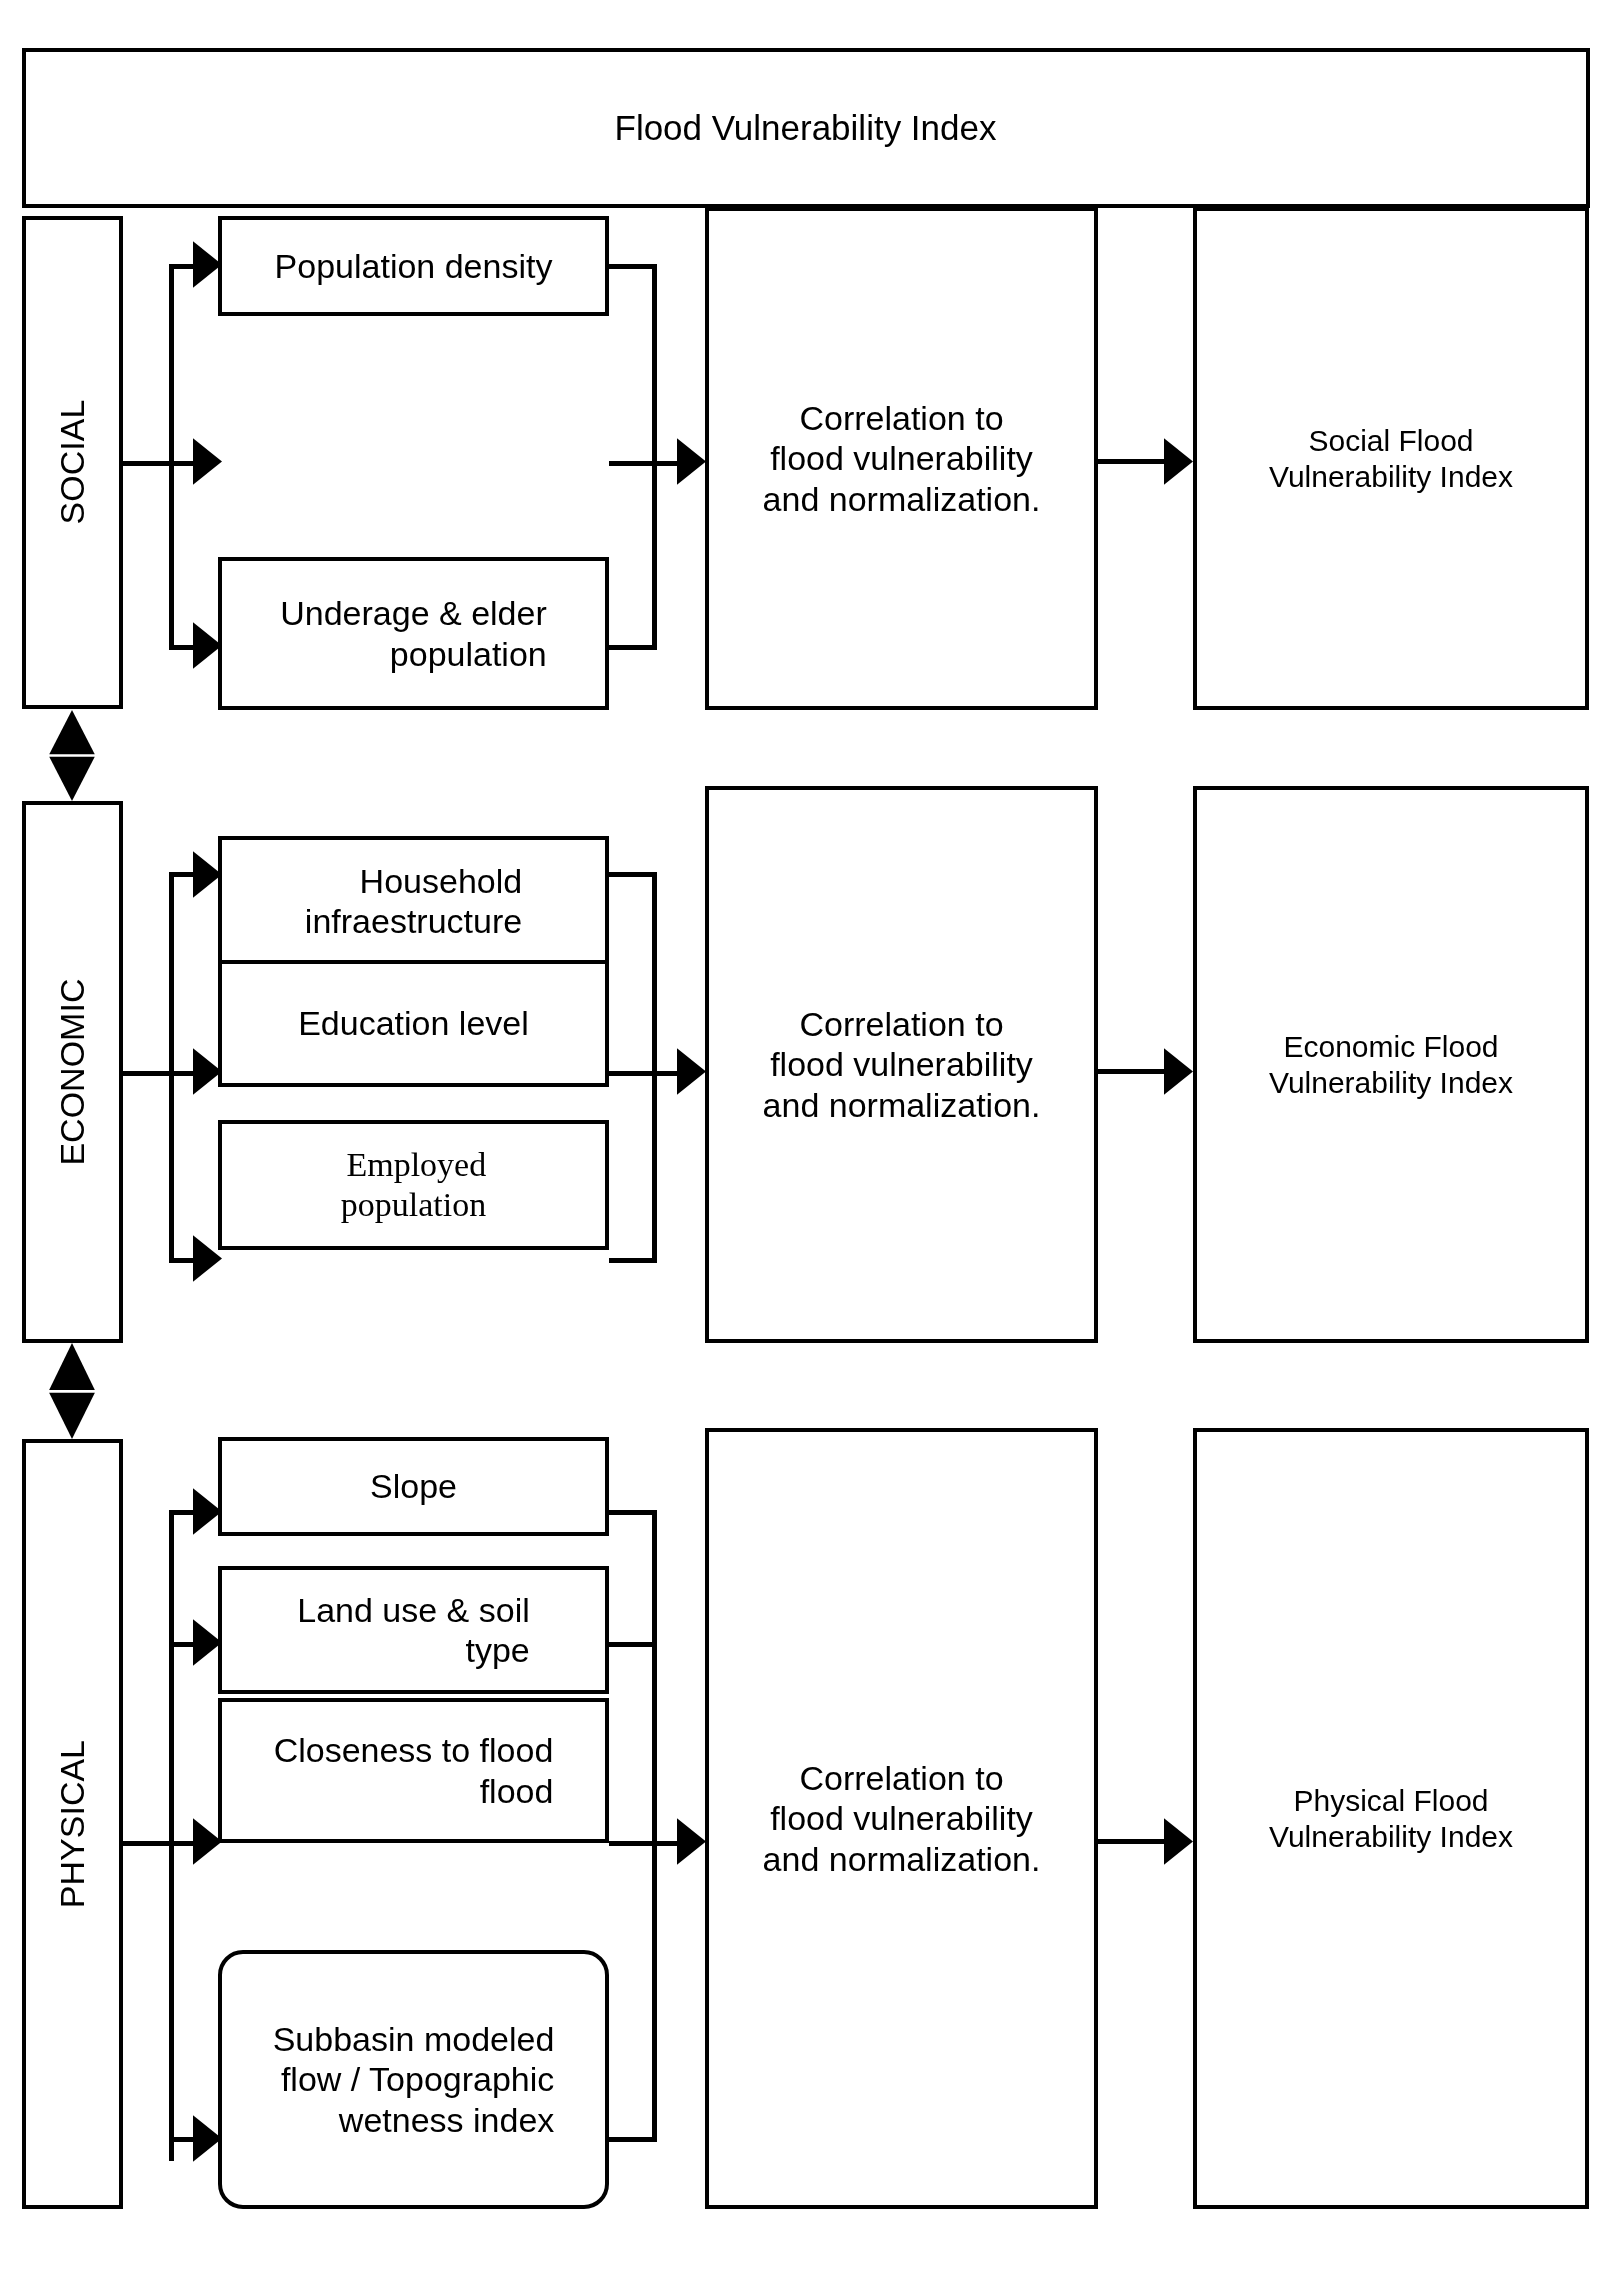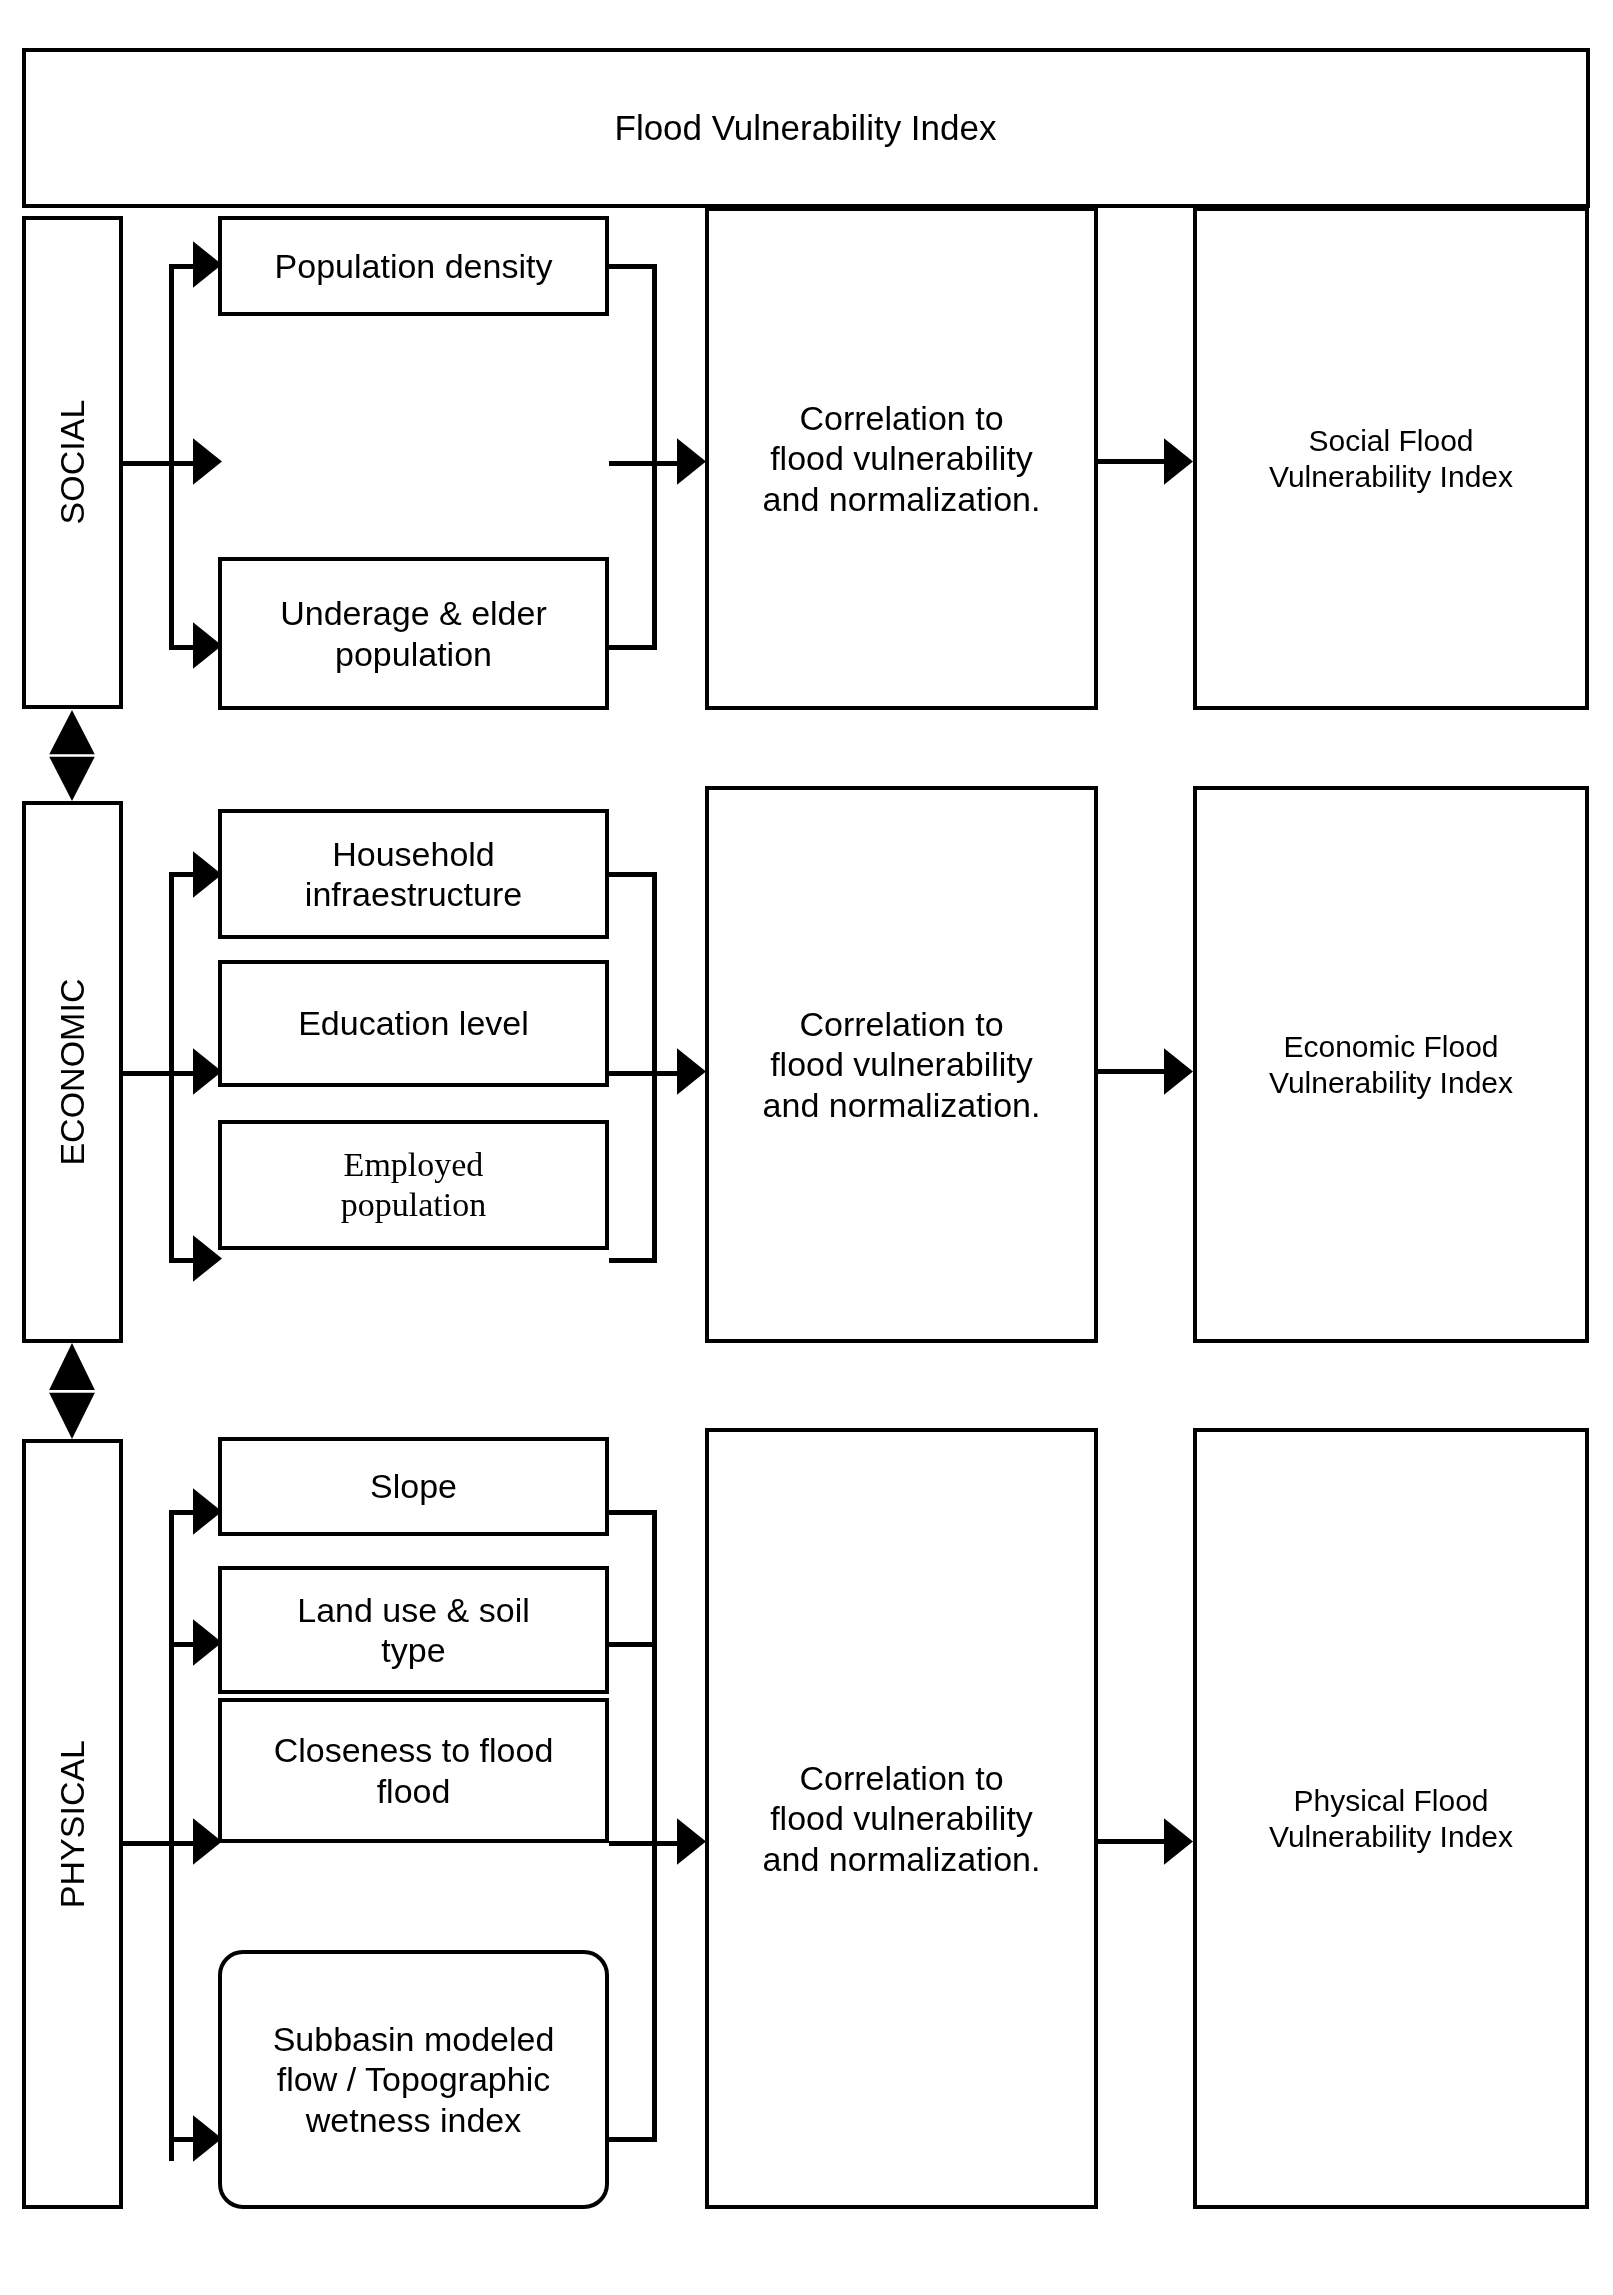--- a/index.html
+++ b/index.html
@@ -4,21 +4,21 @@
 <style>
   html,body{margin:0;padding:0;background:#ffffff;}
   body{font-family:"Liberation Sans", sans-serif;color:#000000;}
   #canvas{position:relative;width:1614px;height:2295px;background:#ffffff;overflow:hidden;}
   .box{position:absolute;box-sizing:border-box;border:4.6px solid #000;background:#fff;
        display:flex;align-items:center;justify-content:center;text-align:center;}
   .box > span{display:block;line-height:1.18;padding:0 6.5px;}
   .title-box{font-size:35px;}
   .cat-box{font-size:34px;}
   .cat-box > span{transform:rotate(-90deg);white-space:nowrap;}
-  .ind-box{font-size:34px;}
+  .ind-box{font-size:34px;text-align:right;}
   .corr-box{font-size:34px;}
   .idx-box{font-size:30px;}
   .ln{position:absolute;background:#000;}
   .hln{height:4.6px;}
   .vln{width:4.6px;}
   svg.arrow{position:absolute;overflow:visible;}
   svg.arrow polygon{fill:#000;}
 </style>
 </head>
 <body>
@@ -107,21 +107,21 @@
   <svg class="arrow" style="left:193px;top:851px;width:29px;height:47px;" viewBox="0 0 45 72" width="29" height="47">
       <polygon points="0,0 45,36 0,72"></polygon>
     </svg>
   <svg class="arrow" style="left:193px;top:1048px;width:29px;height:47px;" viewBox="0 0 45 72" width="29" height="47">
       <polygon points="0,0 45,36 0,72"></polygon>
     </svg>
   <svg class="arrow" style="left:193px;top:1235px;width:29px;height:47px;" viewBox="0 0 45 72" width="29" height="47">
       <polygon points="0,0 45,36 0,72"></polygon>
     </svg>
 
-  <div class="box ind-box" style="left:218px;top:809px;width:391px;height:130px;">
+  <div class="box ind-box" style="left:218px;top:836px;width:391px;height:130px;">
     <span>
       <span>Household</span><br>
       <span>infraestructure</span>
     </span>
   </div>
   <div class="box ind-box" style="left:218px;top:960px;width:391px;height:127px;">
     <span>
       <span>Education level</span>
     </span>
   </div>

